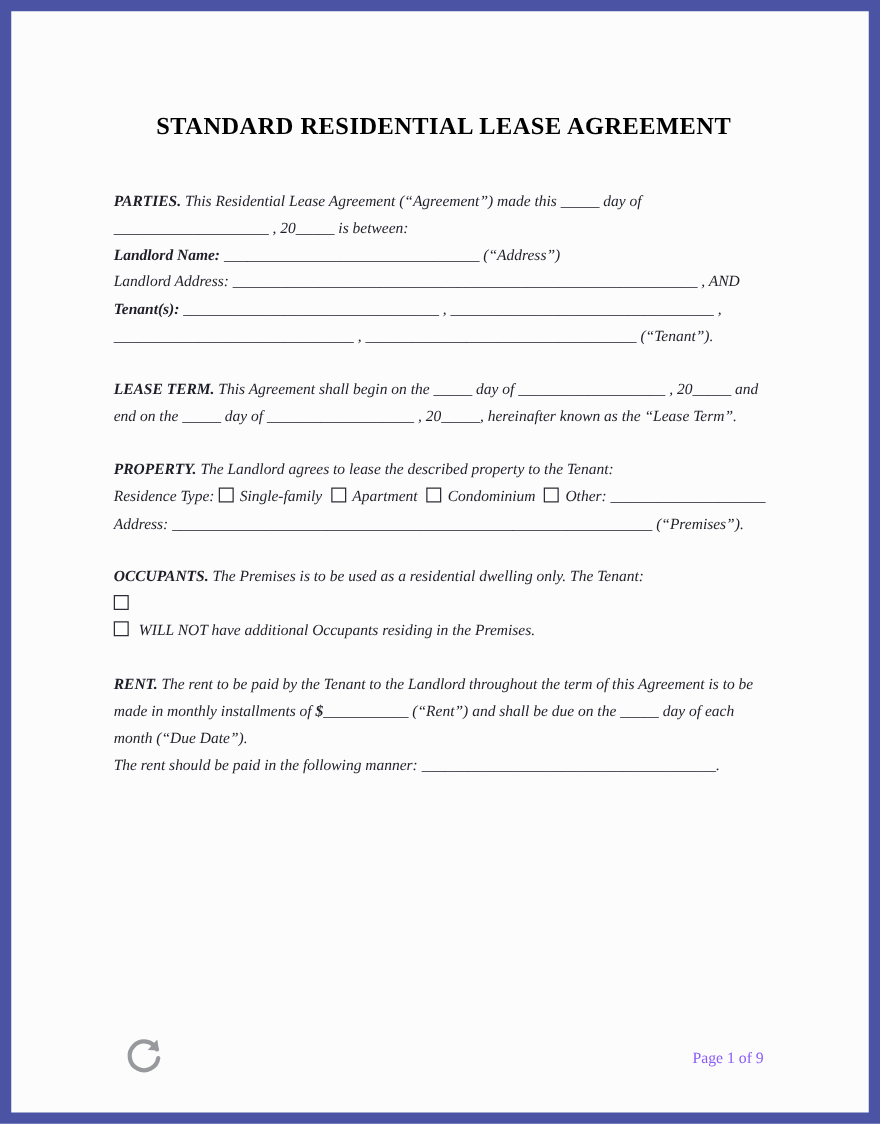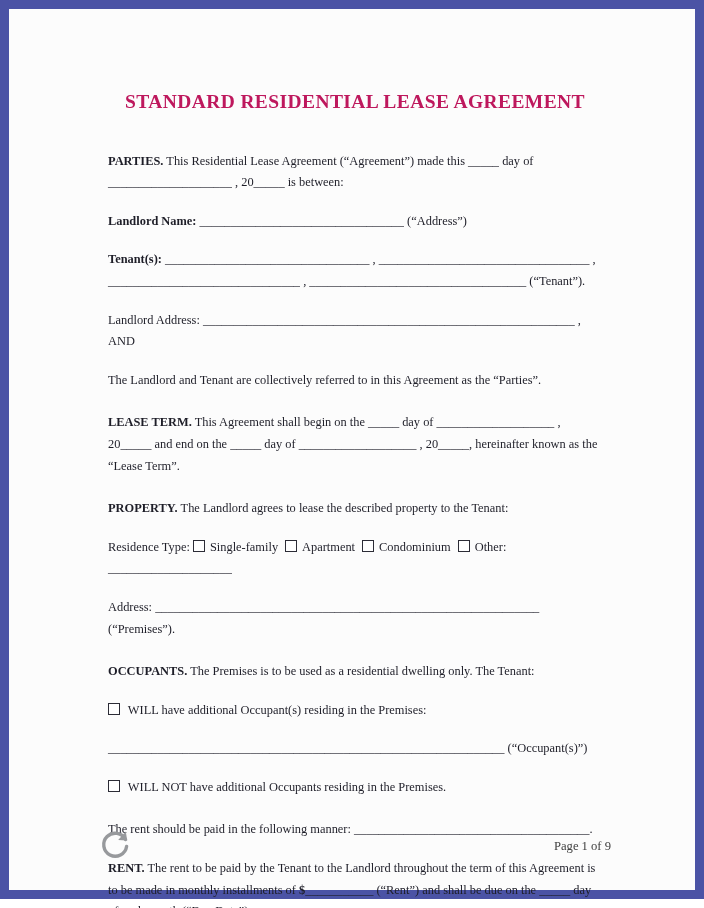--- a/index.html
+++ b/index.html
@@ -4,73 +4,71 @@
 <style>
   html,body{margin:0;padding:0;background:#ffffff;width:704px;height:908px;overflow:hidden;}
   .frame{
     box-sizing:border-box;width:704px;height:899px;
     border:9px solid #4b53a5;background:#fcfcfc;position:relative;
     font-family:"Liberation Serif", serif;color:#1e1e28;
   }
   .doc{padding:40px 76px 0 82px;font-size:12.4px;line-height:21.6px;}
   .title{
     font-size:19.5px;font-weight:700;text-align:center;
-    margin:42px 0 38px;letter-spacing:.4px;color:#be185d;
+    margin:42px 0 38px;letter-spacing:.4px;color:#000000;
   }
   .sec{margin:0 0 21px;}
-  .sec p{margin:17px;}
+  .sec p{margin:0;font-style:italic;}
   .b{font-weight:700;}
   .cb{
     display:inline-block;width:10px;height:10px;border:1.3px solid #2c2c36;
     vertical-align:-1px;margin:0 5px 0 0;background:#fff;
   }
   .opt{margin-right:7px;white-space:nowrap;}
   .footer{
     position:absolute;left:88px;right:84px;bottom:26px;
     display:flex;justify-content:space-between;align-items:center;
   }
-  .pagenum{font-size:12.6px;color:#404040;}
+  .pagenum{font-size:12.6px;color:#8b5cf6;}
   .logo svg{display:block;}
 </style>
 </head>
 <body>
 
 <div class="frame">
   <div class="doc">
 
     <h1 class="title">STANDARD RESIDENTIAL LEASE AGREEMENT</h1>
 
     <div class="sec">
       <p><span class="b">PARTIES.</span><span> This Residential Lease Agreement (“Agreement”) made this </span><span>_____</span><span> day of </span><span>____________________</span><span> , 20</span><span>_____</span><span> is between:</span></p>
       <p><span class="b">Landlord Name: </span><span>_________________________________</span><span> (“Address”)</span></p>
+      <p><span>Landlord Address: </span><span>____________________________________________________________</span><span> , AND</span></p>
       <p><span class="b">Tenant(s): </span><span>_________________________________</span><span> , </span><span>__________________________________</span><span> ,</span><br><span>_______________________________</span><span> , </span><span>___________________________________</span><span> (“Tenant”).</span></p>
-      <p><span>Landlord Address: </span><span>____________________________________________________________</span><span> , AND</span></p>
-      <p>The Landlord and Tenant are collectively referred to in this Agreement as the “Parties”.</p>
     </div>
 
     <div class="sec">
       <p><span class="b">LEASE TERM.</span><span> This Agreement shall begin on the </span><span>_____</span><span> day of </span><span>___________________</span><span> , 20</span><span>_____</span><span> and end on the </span><span>_____</span><span> day of </span><span>___________________</span><span> , 20</span><span>_____</span><span>, hereinafter known as the “Lease Term”.</span></p>
     </div>
 
     <div class="sec">
       <p><span class="b">PROPERTY.</span><span> The Landlord agrees to lease the described property to the Tenant:</span></p>
       <p><span>Residence Type: </span><span class="opt"><span class="cb"></span><span>Single-family</span></span><span class="opt"><span class="cb"></span><span>Apartment</span></span><span class="opt"><span class="cb"></span><span>Condominium</span></span><span><span class="cb"></span><span>Other: </span></span><span>____________________</span></p>
       <p><span>Address: </span><span>______________________________________________________________</span><span> (“Premises”).</span></p>
     </div>
 
     <div class="sec">
       <p><span class="b">OCCUPANTS.</span><span> The Premises is to be used as a residential dwelling only. The Tenant:</span></p>
-      <p><span class="cb"></span><span> WILL have additional Occupant(s) residing in the Premises:</span></p>
-      <p><span>________________________________________________________________</span><span> (“Occupant(s)”)</span></p>
+      <p><span class="cb"></span></p>
       <p><span class="cb"></span><span> WILL NOT have additional Occupants residing in the Premises.</span></p>
     </div>
 
     <div class="sec">
+      <p><span class="b">RENT.</span><span> The rent to be paid by the Tenant to the Landlord throughout the term of this Agreement is to be made in monthly installments of </span><span class="b">$</span><span>___________</span><span> (“Rent”) and shall be due on the </span><span>_____</span><span> day of each month (“Due Date”).</span></p>
       <p><span>The rent should be paid in the following manner: </span><span>______________________________________</span><span>.</span></p>
-      <p><span class="b">RENT.</span><span> The rent to be paid by the Tenant to the Landlord throughout the term of this Agreement is to be made in monthly installments of </span><span class="b">$</span><span>___________</span><span> (“Rent”) and shall be due on the </span><span>_____</span><span> day of each month (“Due Date”).</span></p>
     </div>
 
   </div>
 
   <div class="footer">
     <span class="logo">
       <svg width="36" height="36" viewBox="0 0 36 36" aria-hidden="true">
         <path d="M28.5 11.5 A 11.5 11.5 0 1 0 29.6 18.5" fill="none" stroke="#97999c" stroke-width="3.4" stroke-linecap="round"></path>
         <path d="M21.2 11.9 L 30.2 12.4 L 28.8 3.6 Z" fill="#97999c"></path>
       </svg>

